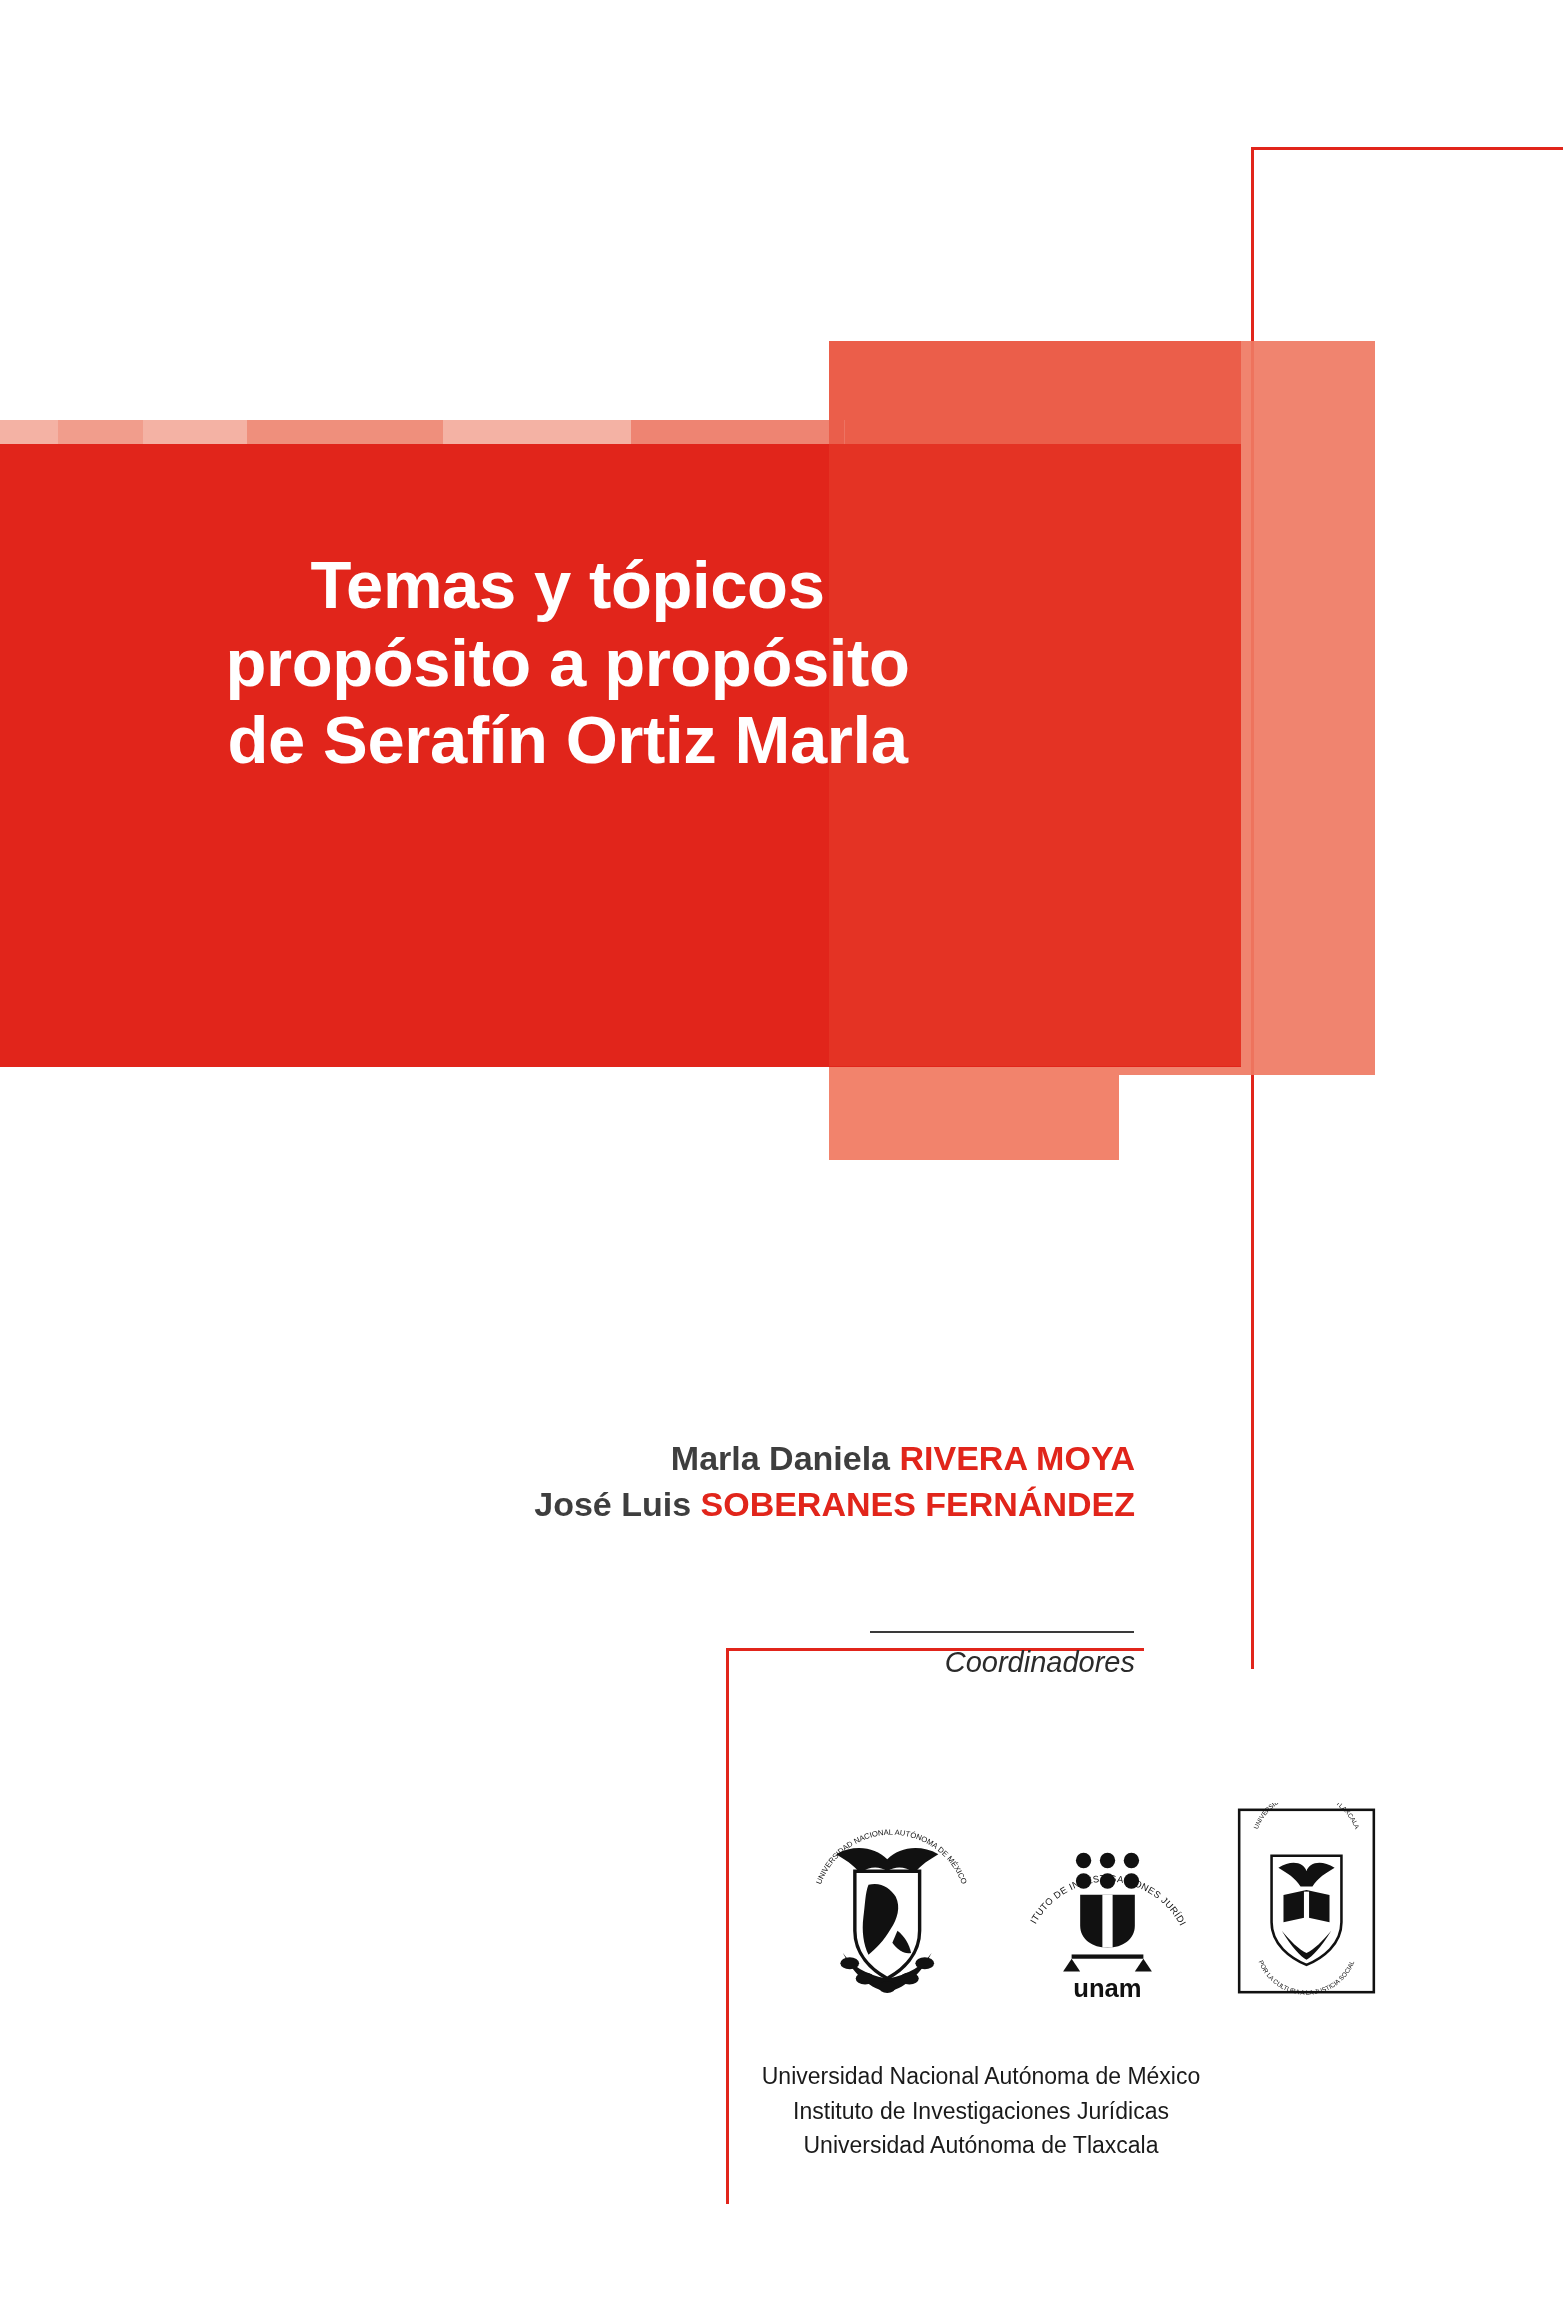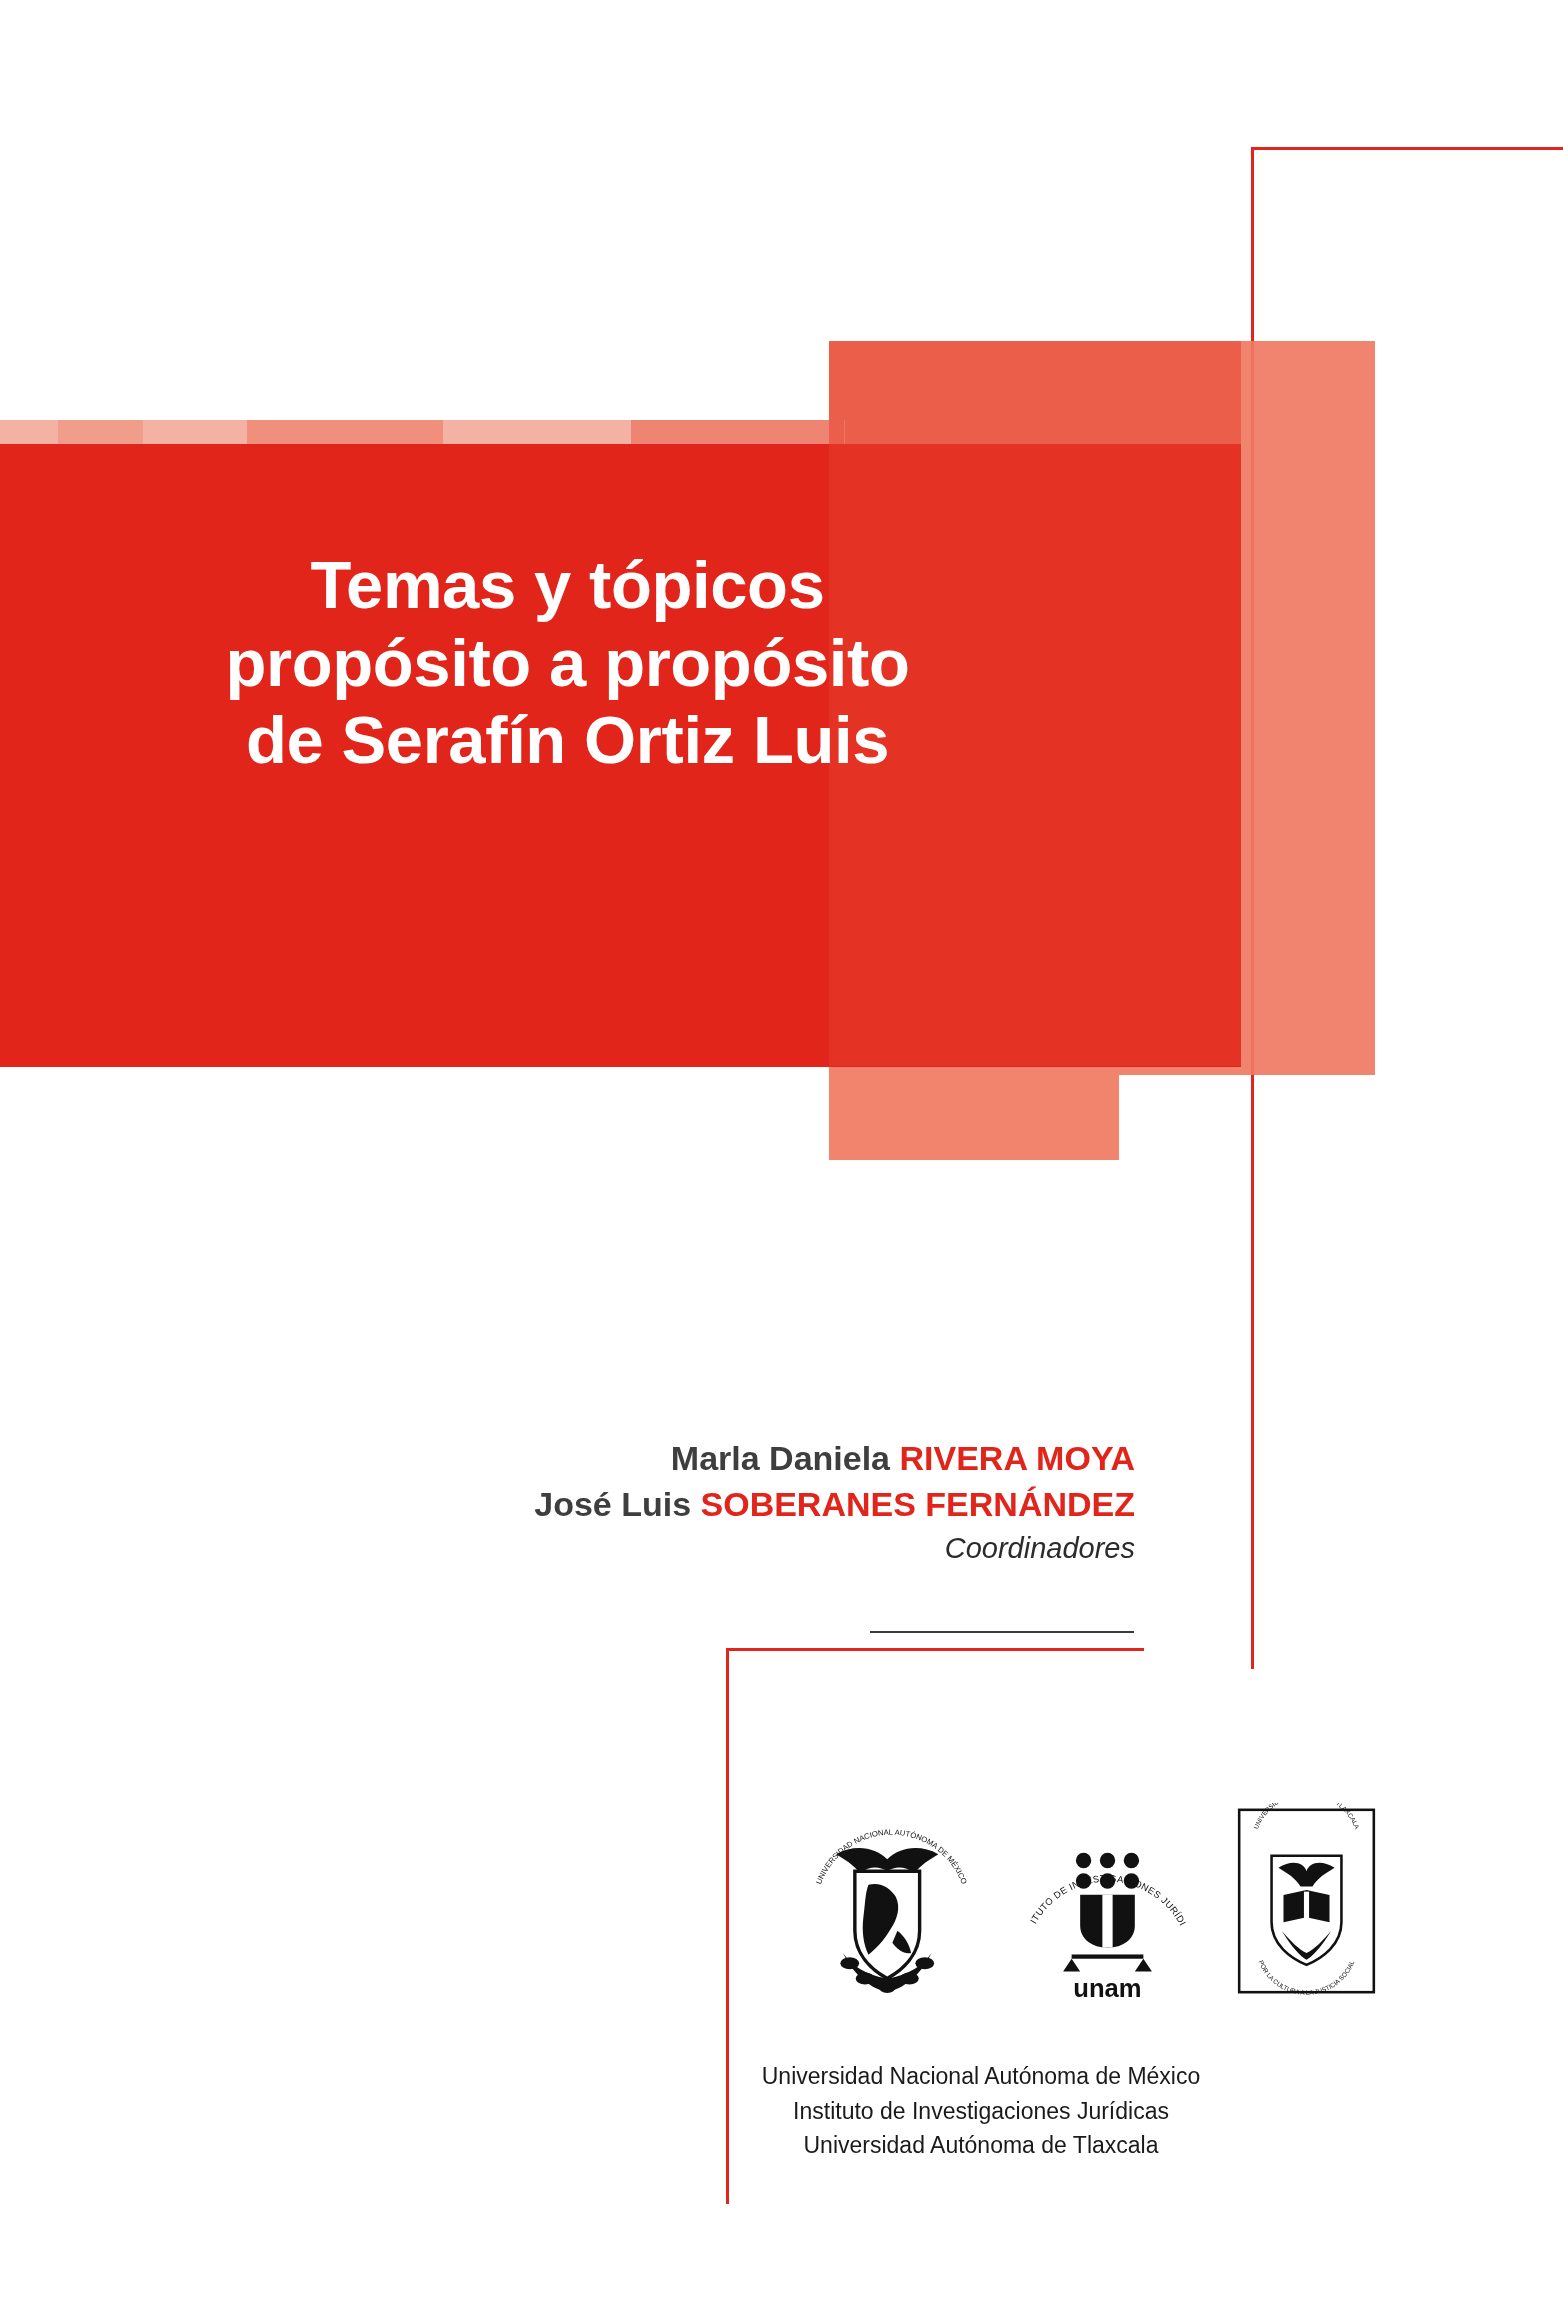--- a/index.html
+++ b/index.html
@@ -148,21 +148,21 @@
     color: #e1251b;
     white-space: nowrap;
     padding-left: 20px;
   }
   .authors .given {
     color: #3e3e3e;
   }
   .role {
     position: absolute;
     left: 0px;
-    top: 1532px;
+    top: 1646px;
     width: 1135px;
     text-align: right;
     font-size: 29px;
     font-style: italic;
     color: #2b2b2b;
   }
   .role-underline {
     position: absolute;
     left: 870px;
     top: 1631px;
@@ -221,21 +221,21 @@
   <div class="blk blk-pale-top-strip"></div>
   <div class="blk blk-pale-col-a"></div>
   <div class="blk blk-pale-col-b"></div>
   <div class="blk blk-pale-col-c"></div>
   <div class="blk blk-red-main"></div>
   <div class="blk blk-salmon-overlay"></div>
 
   <div class="title">
     <span class="line">Temas y tópicos</span>
     <span class="line">propósito a propósito</span>
-    <span class="line">de Serafín Ortiz Luis</span>
+    <span class="line">de Serafín Ortiz Marla</span>
   </div>
 
   <div class="authors">
     <span class="auth-line"><span class="given">Marla Daniela </span><span>RIVERA MOYA</span></span>
     <span class="auth-line"><span class="given">José Luis </span><span>SOBERANES FERNÁNDEZ</span></span>
   </div>
   <div class="role">Coordinadores</div>
   <div class="role-underline"></div>
 
   <div class="logos">

